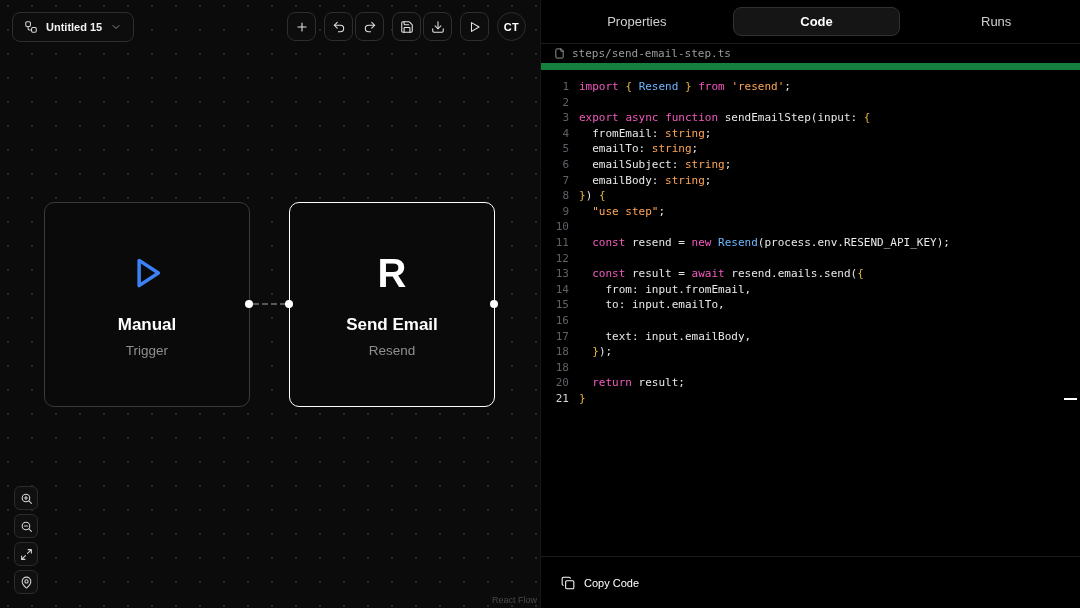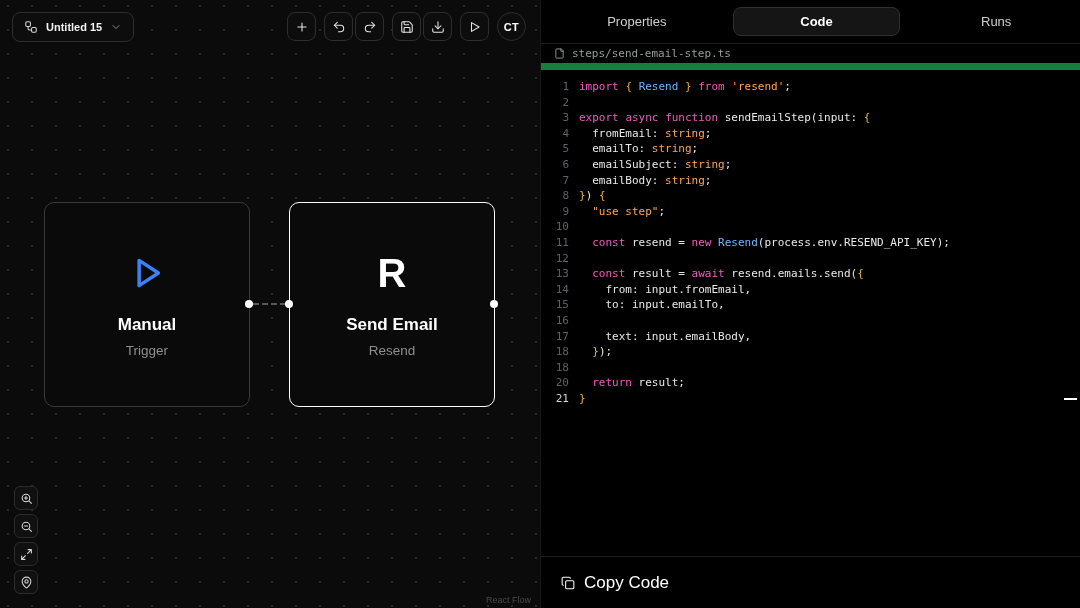--- a/index.html
+++ b/index.html
@@ -40,21 +40,21 @@
   .node-sub { font-size:13.5px; line-height:16px; color:#8f8f8f; }
 
   .edge { position:absolute; left:253px; top:303px; width:33px; height:0; border-top:2px dashed #5a5a5a; }
   .handle { position:absolute; width:8px; height:8px; border-radius:50%; background:#fff; cursor:crosshair; }
 
   .zoom-controls { position:absolute; left:14px; top:486px; display:flex; flex-direction:column; gap:4px; }
   .zoom-btn {
     width:24px; height:24px; display:flex; align-items:center; justify-content:center;
     background:#101010; border:1px solid #2c2c2c; border-radius:6px; color:#d6d6d6; cursor:pointer;
   }
-  .attribution { position:absolute; right:9px; bottom:3px; font-size:9px; color:#4a4a4a; cursor:pointer;margin-top:48px; }
+  .attribution { position:absolute; right:3px; bottom:3px; font-size:9px; color:#4a4a4a; cursor:pointer;margin-top:48px; }
 
   
   .panel { width:540px; height:608px; background:#000; border-left:1px solid #161616; display:flex; flex-direction:column; }
   .tabs { height:44px; display:flex; align-items:center; border-bottom:1px solid #1c1c1c; flex-shrink:0; }
   .tab { flex:1; height:100%; display:flex; align-items:center; justify-content:flex-end; cursor:pointer; }
   .tab-inner {
     width:calc(100% - 12px); text-align:center; padding:6px 0; font-size:13px; color:#cfcfcf;
     border-radius:8px; border:1px solid transparent;
   }
   .tab-inner.active { background:#151515; border-color:#303030; color:#fff; font-weight:600; }
@@ -72,21 +72,21 @@
   .code-line.active .ln { color:#cfd4da; }
   .lt { white-space:pre; padding-left:10px; color:#e8e8e8; }
   .tk-p { color:#e8e8e8; }
   .tk-k { color:#f25abe; }
   .tk-c { color:#6cb6ff; }
   .tk-s { color:#ffa657; }
   .tk-y { color:#e3b341; }
   .cursor-dash { position:absolute; right:3px; top:7px; width:13px; height:2px; background:#fff; }
 
   .panel-footer { height:52px; border-top:1px solid #1c1c1c; display:flex; align-items:center; padding:0 20px; flex-shrink:0; }
-  .copy-btn { display:flex; align-items:center; gap:9px; background:none; border:none; color:#fff; font-size:17px; font-weight:500; font-family:"Liberation Sans",sans-serif; cursor:pointer; }
+  .copy-btn { display:flex; align-items:center; gap:9px; background:none; border:none; color:#fff; font-size:11px; font-weight:500; font-family:"Liberation Sans",sans-serif; cursor:pointer; }
 </style>
 </head>
 <body>
 
 <div class="app">
 
   <div class="canvas">
 
     <div class="dropdown">
       <svg width="14" height="14" viewBox="0 0 24 24" fill="none" stroke="#d6d6d6" stroke-width="1.8" stroke-linecap="round" stroke-linejoin="round">

